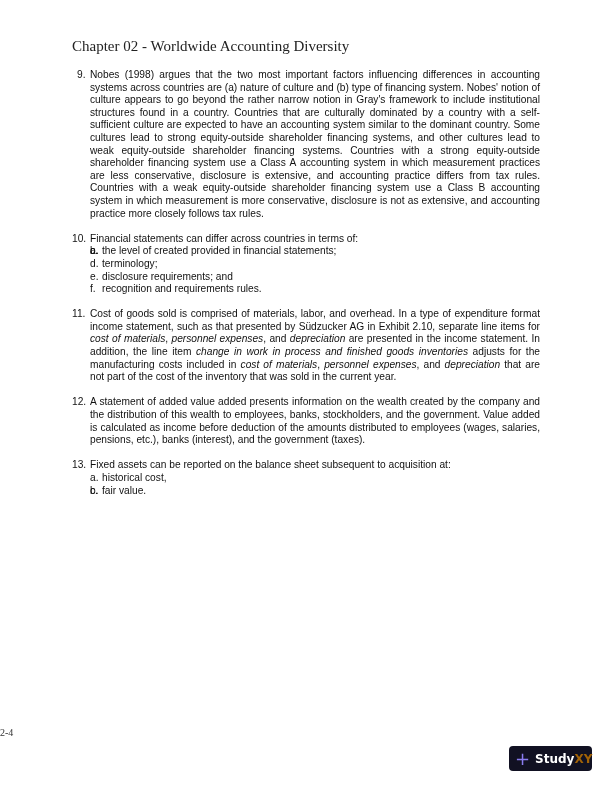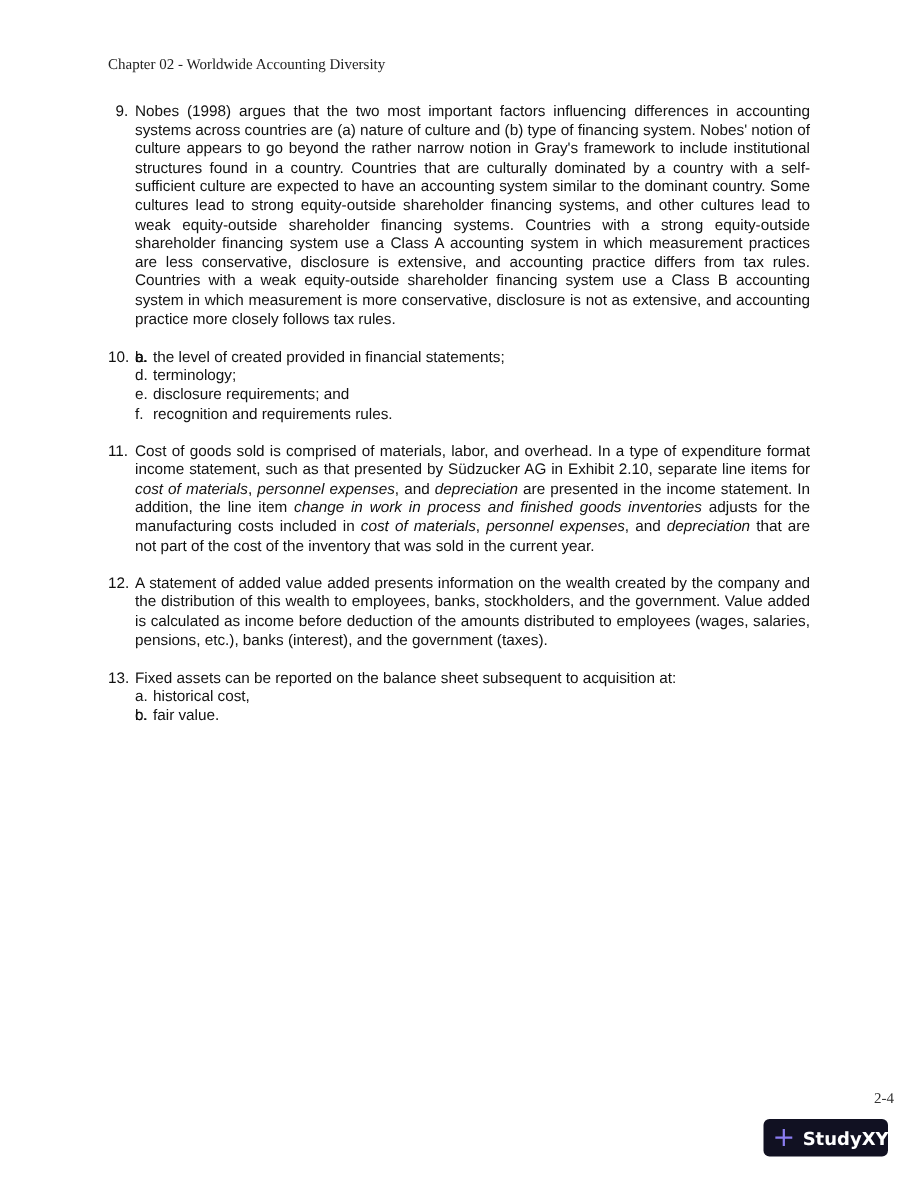--- a/index.html
+++ b/index.html
@@ -1,62 +1,63 @@
 <!DOCTYPE html>
 <html><head>
 <meta charset="utf-8">
 <style>
   html, body { margin: 0; padding: 0; background: #ffffff; }
   body { width: 612px; height: 792px; position: relative; overflow: hidden; }
   .header {
     position: absolute; left: 72px; top: 38px;
-    font-family: "Liberation Serif", serif; font-size: 10px; color: #222;
+    font-family: "Liberation Serif", serif; font-size: 15px; color: #222;
   }
   .content {
     position: absolute; left: 72px; top: 69px; width: 468px;
     font-family: "Liberation Sans", sans-serif; font-size: 10.2px;
     line-height: 12.6px; color: #111;
   }
   .item { position: relative; padding-left: 18px; margin-bottom: 12.6px; }
   .item .num { position: absolute; left: 0; top: 0; }
   .item .para { text-align: justify; }
   .item ul { list-style: none; margin: 0; padding: 0 0 0 0; }
   .item li { position: relative; padding-left: 12px; }
   .item li .lbl { position: absolute; left: 0; top: 0; }
   .item .intro { text-align: left; }
   .item.n9 .num { left: 5px; }
   .footer {
-    position: absolute; left: 0; width: 596px; top: 727px; text-align: right;
+    position: absolute; left: 0; width: 596px; top: 727px; text-align: left;
     font-family: "Liberation Serif", serif; font-size: 10px; color: #333;
   }
   .badge {
     position: absolute; left: 509px; top: 746px; width: 83px; height: 25px;
     background: #111122; border-radius: 4px;
     display: flex; align-items: center; padding-left: 6px; box-sizing: border-box;
     font-family: "DejaVu Sans", sans-serif; font-weight: bold; font-size: 12px;
   }
   .badge .plus { color: #8a7cf0; font-size: 18px; font-weight: normal; margin-right: 5px; line-height: 1; }
   .badge .study { color: #ffffff; }
-  .badge .xy { color: #ffffff; text-align: center; }
+  .badge .xy { color: #a16207; text-align: center; }
   i { }
 </style>
 </head>
 <body>
 
 <div class="header">Chapter 02 - Worldwide Accounting Diversity</div>
 
 <div class="content">
 
   <div class="item n9">
     <span class="num">9.</span>
     <div class="para">Nobes (1998) argues that the two most important factors influencing differences in accounting systems across countries are (a) nature of culture and (b) type of financing system.  Nobes' notion of culture appears to go beyond the rather narrow notion in Gray's framework to include institutional structures found in a country.  Countries that are culturally dominated by a country with a self-sufficient culture are expected to have an accounting system similar to the dominant country.  Some cultures lead to strong equity-outside shareholder financing systems, and other cultures lead to weak equity-outside shareholder financing systems.  Countries with a strong equity-outside shareholder financing system use a Class A accounting system in which measurement practices are less conservative, disclosure is extensive, and accounting practice differs from tax rules.  Countries with a weak equity-outside shareholder financing system use a Class B accounting system in which measurement is more conservative, disclosure is not as extensive, and accounting practice more closely follows tax rules.</div>
   </div>
 
   <div class="item">
     <span class="num">10.</span>
+    <div class="intro">Financial statements can differ across countries in terms of:</div>
     <ul>
       <li><span class="lbl">a.</span></li>
       <li><span class="lbl">b.</span></li>
       <li><span class="lbl">c.</span><span>the level of created provided in financial statements;</span></li>
       <li><span class="lbl">d.</span><span>terminology;</span></li>
       <li><span class="lbl">e.</span><span>disclosure requirements; and</span></li>
       <li><span class="lbl">f.</span><span>recognition and requirements rules.</span></li>
     </ul>
   </div>
 

